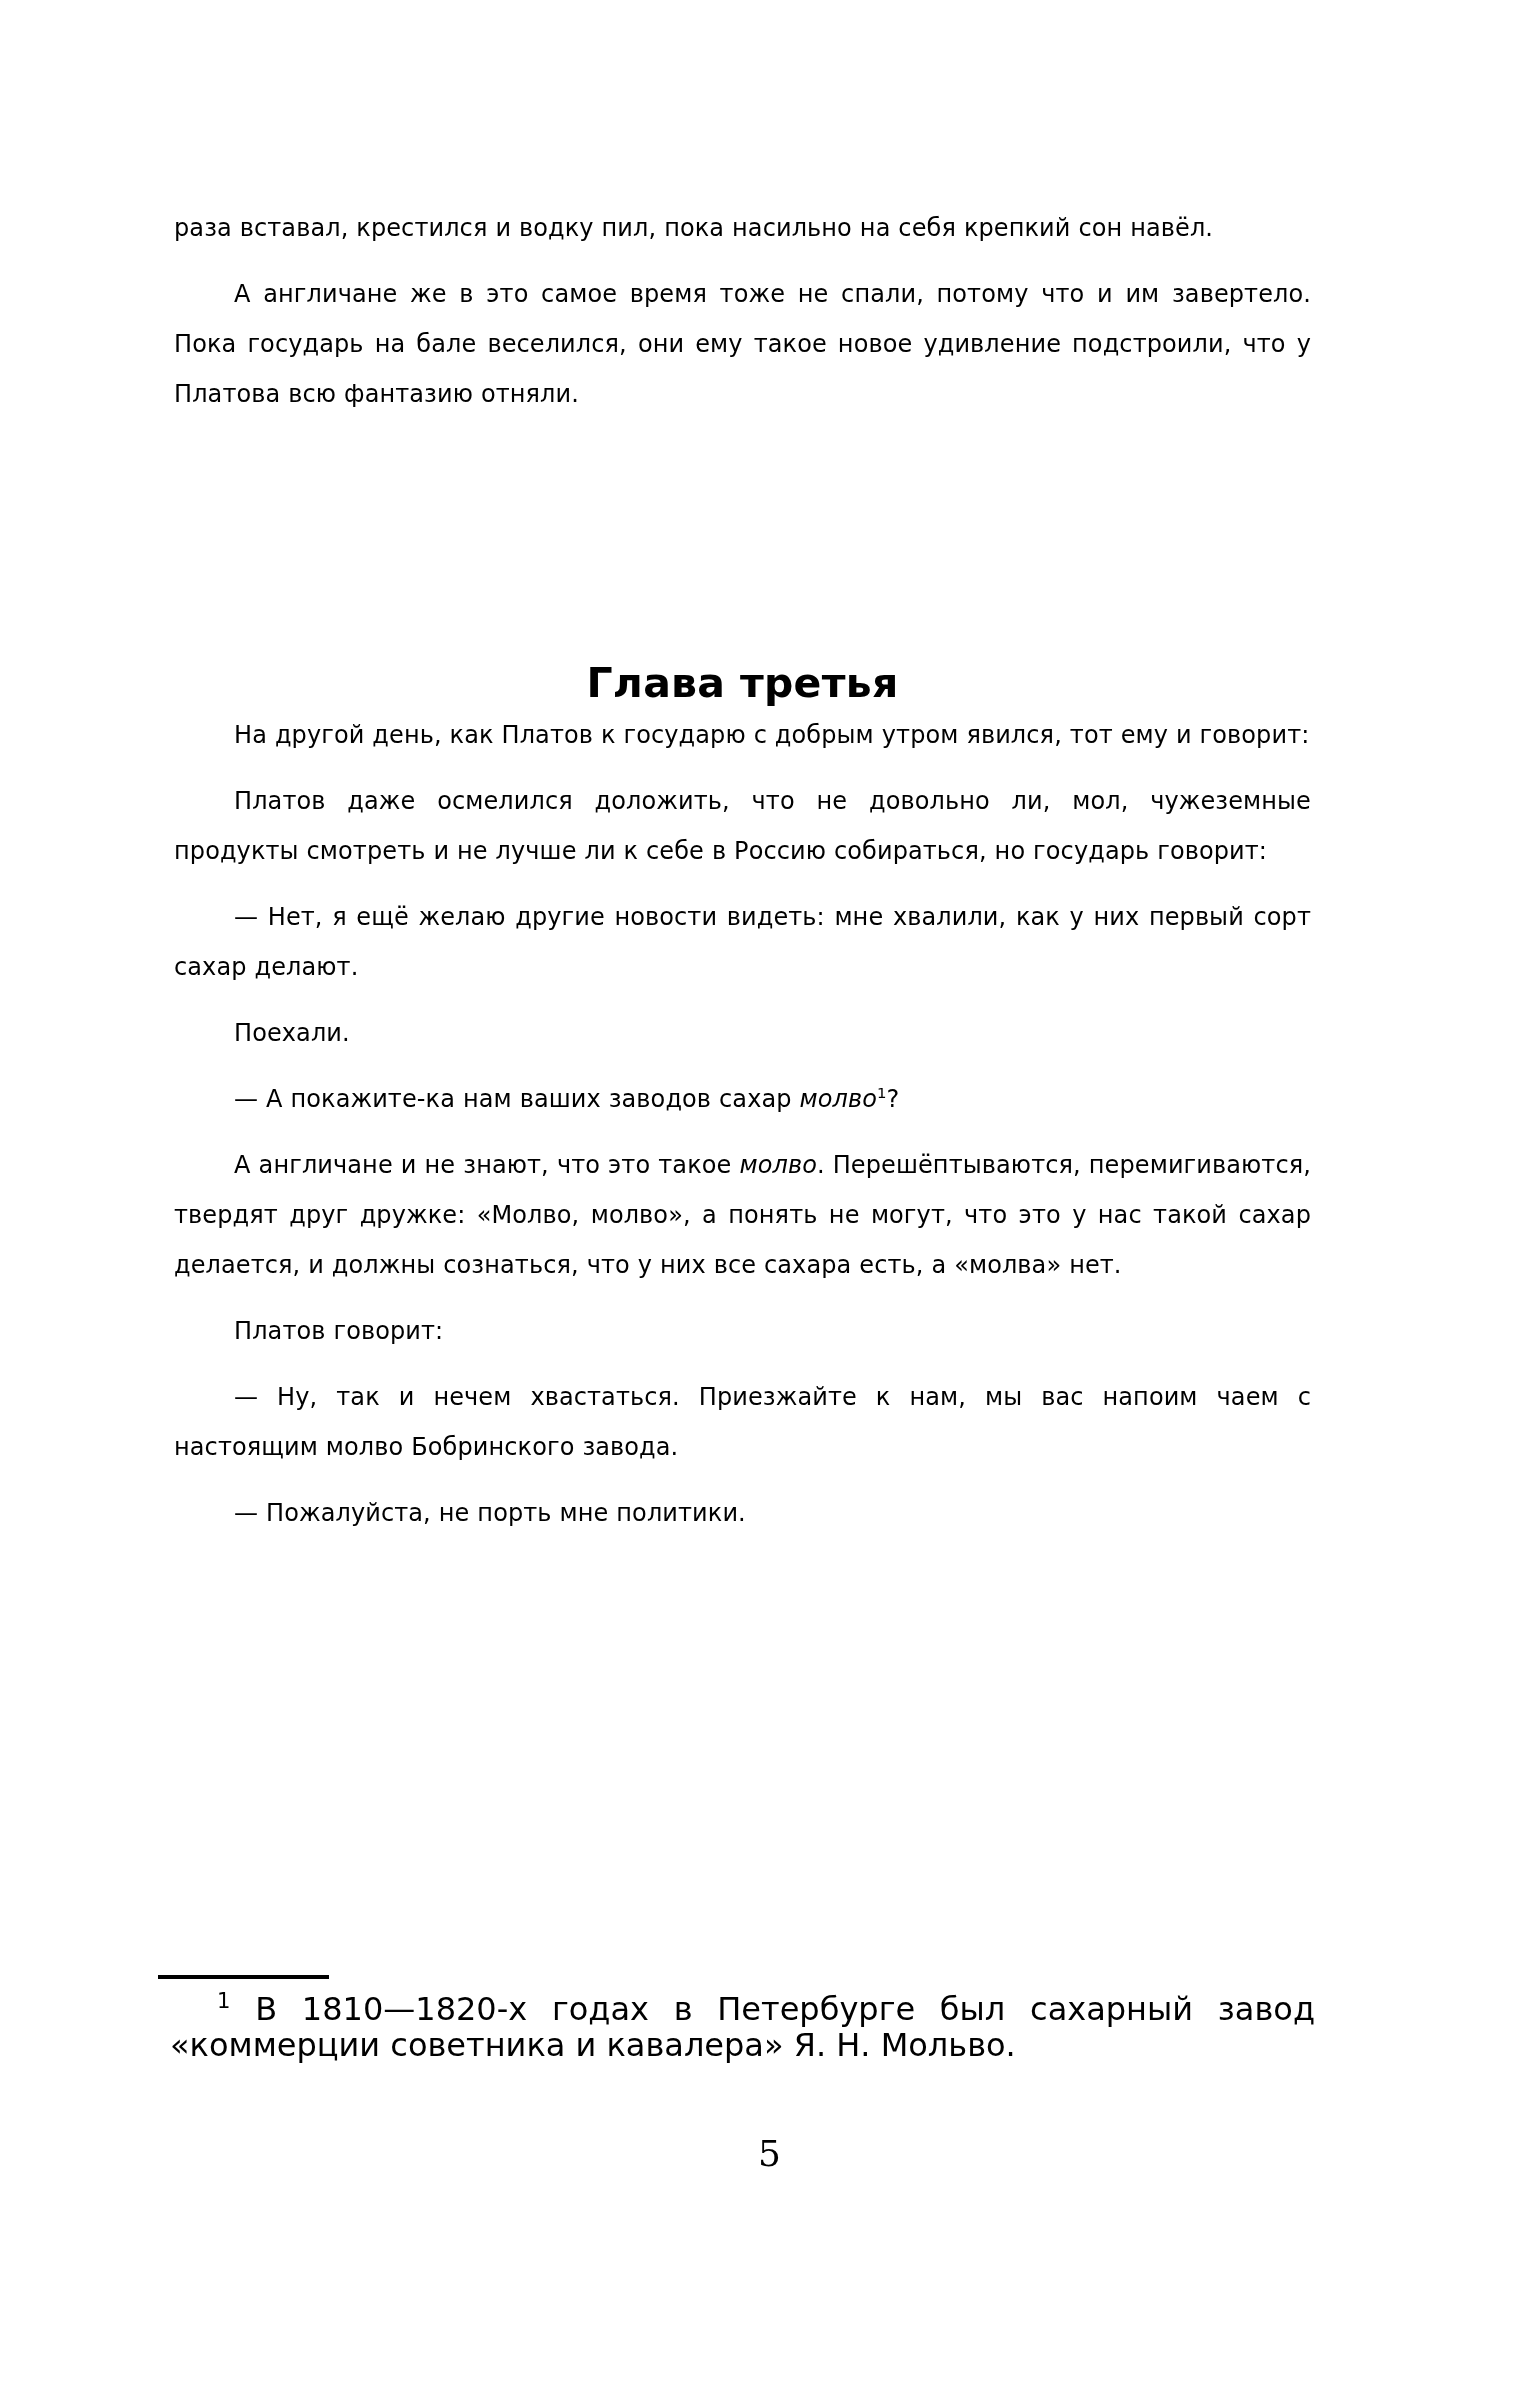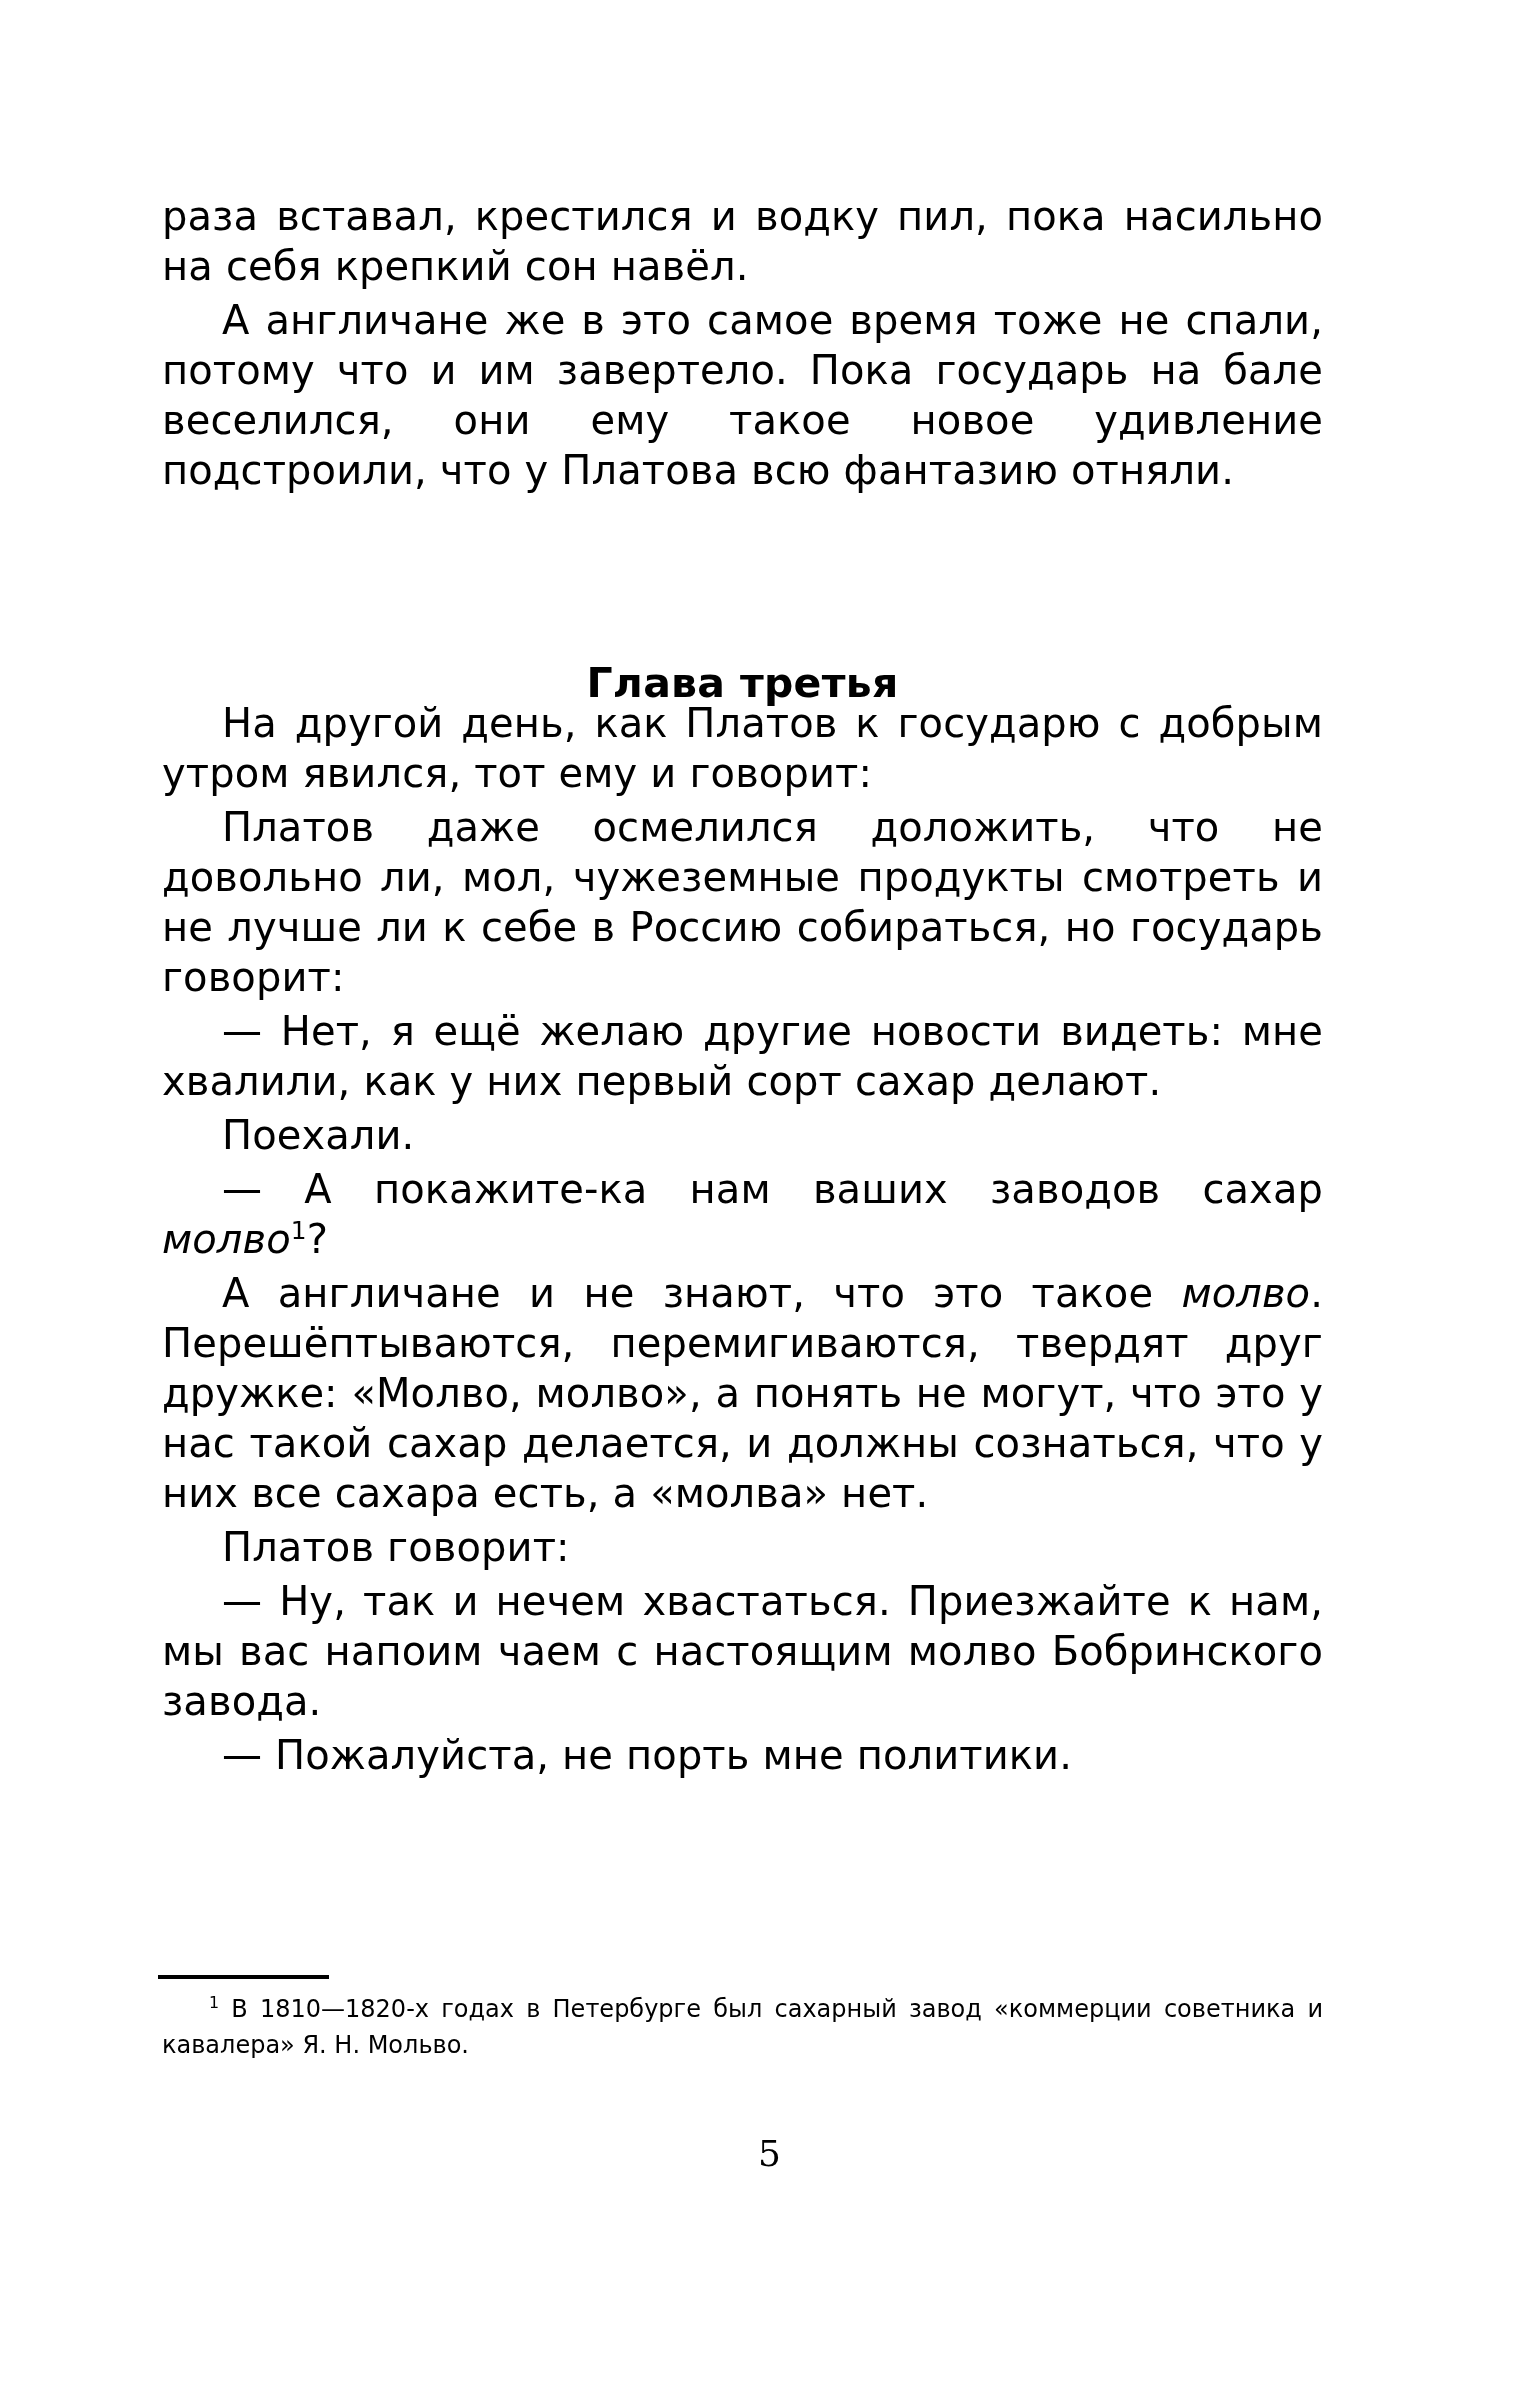--- a/index.html
+++ b/index.html
@@ -28,22 +28,22 @@
 
   
   .text-column {
     position: absolute;
     left: 158px;
     top: 187px;
     width: 1169px;
   }
 
   p.body-par {
-    margin: 4px;
-    font-size: 40px;
+    margin: 16px;
+    font-size: 24px;
     line-height: 50px;
     text-align: justify;
     text-justify: inter-word;
     letter-spacing: 0.1px;
     word-spacing: 0.2px;
     -webkit-hyphens: none;
     hyphens: none;
   }
 
   p.indent {
@@ -94,22 +94,22 @@
   }
 
   .footnote-rule {
     width: 171px;
     height: 3.6px;
     background: #000000;
     margin: 0 0 12.8px 0;
   }
 
   p.footnote-text {
-    margin: 4px;
-    font-size: 24px;
+    margin: 12px;
+    font-size: 32px;
     line-height: 36px;
     text-align: justify;
     text-indent: 47px;
   }
 
   p.footnote-text .fn-marker {
     font-size: 0.66em;
     vertical-align: super;
     line-height: 0;
   }

